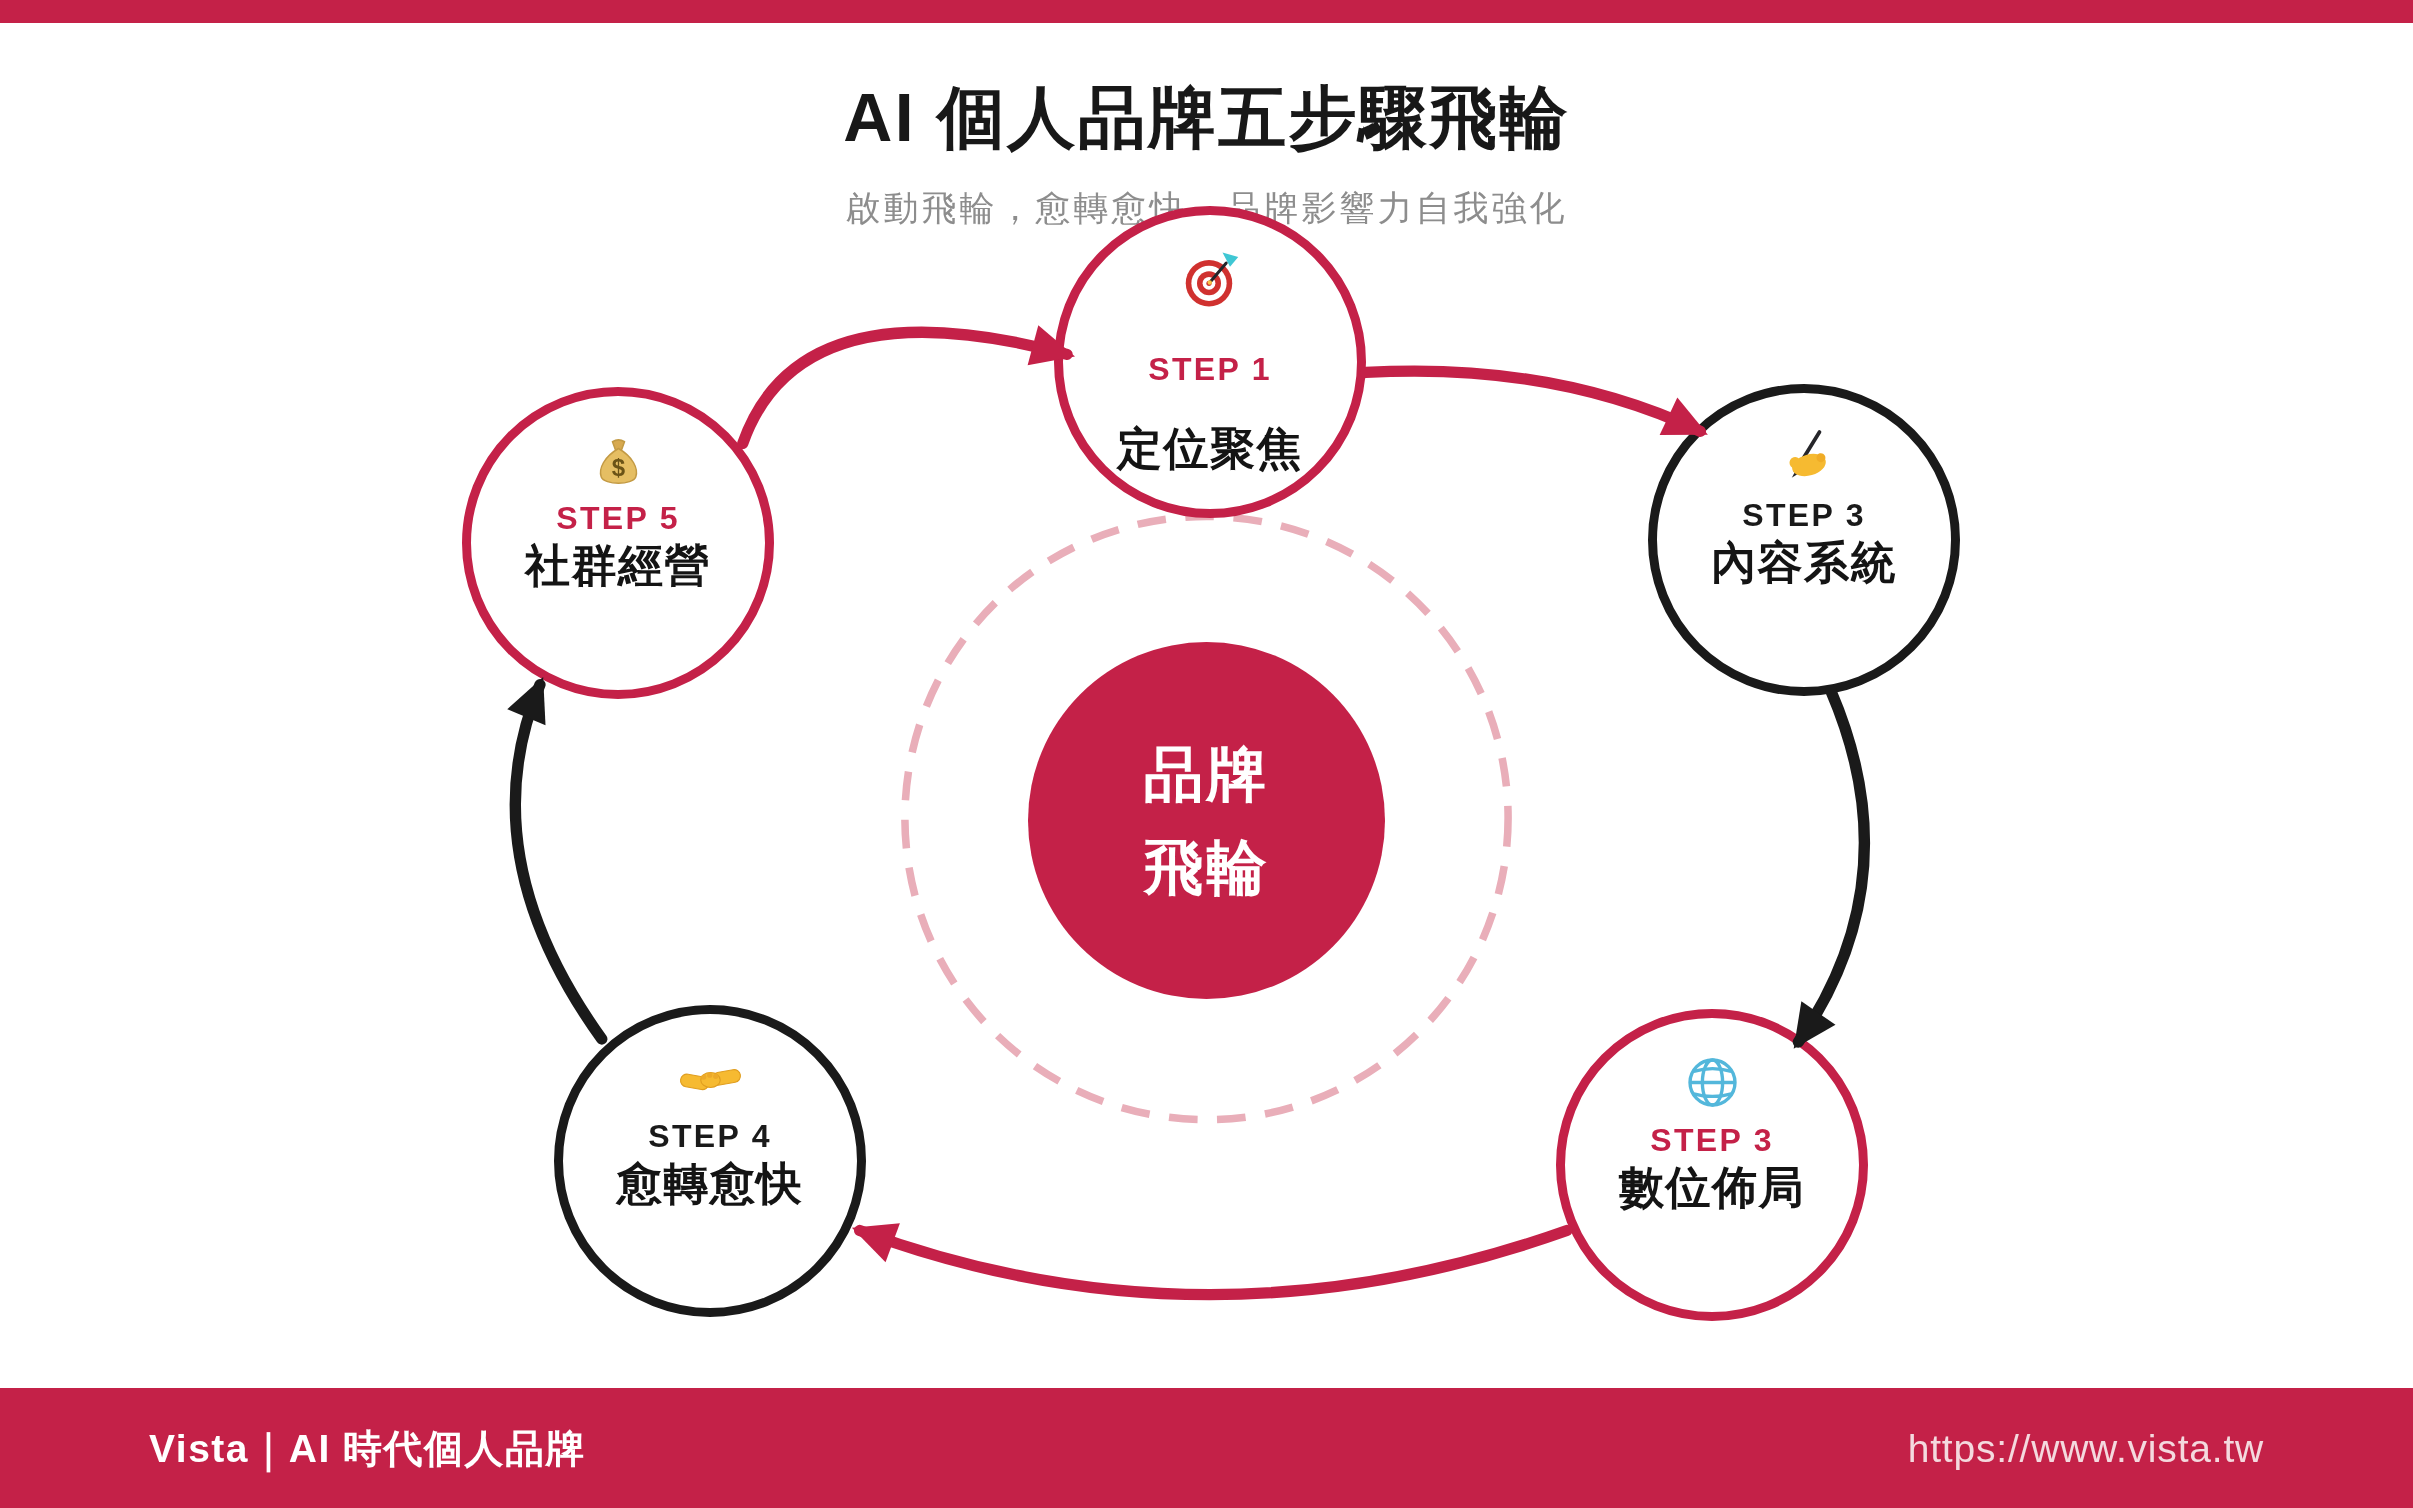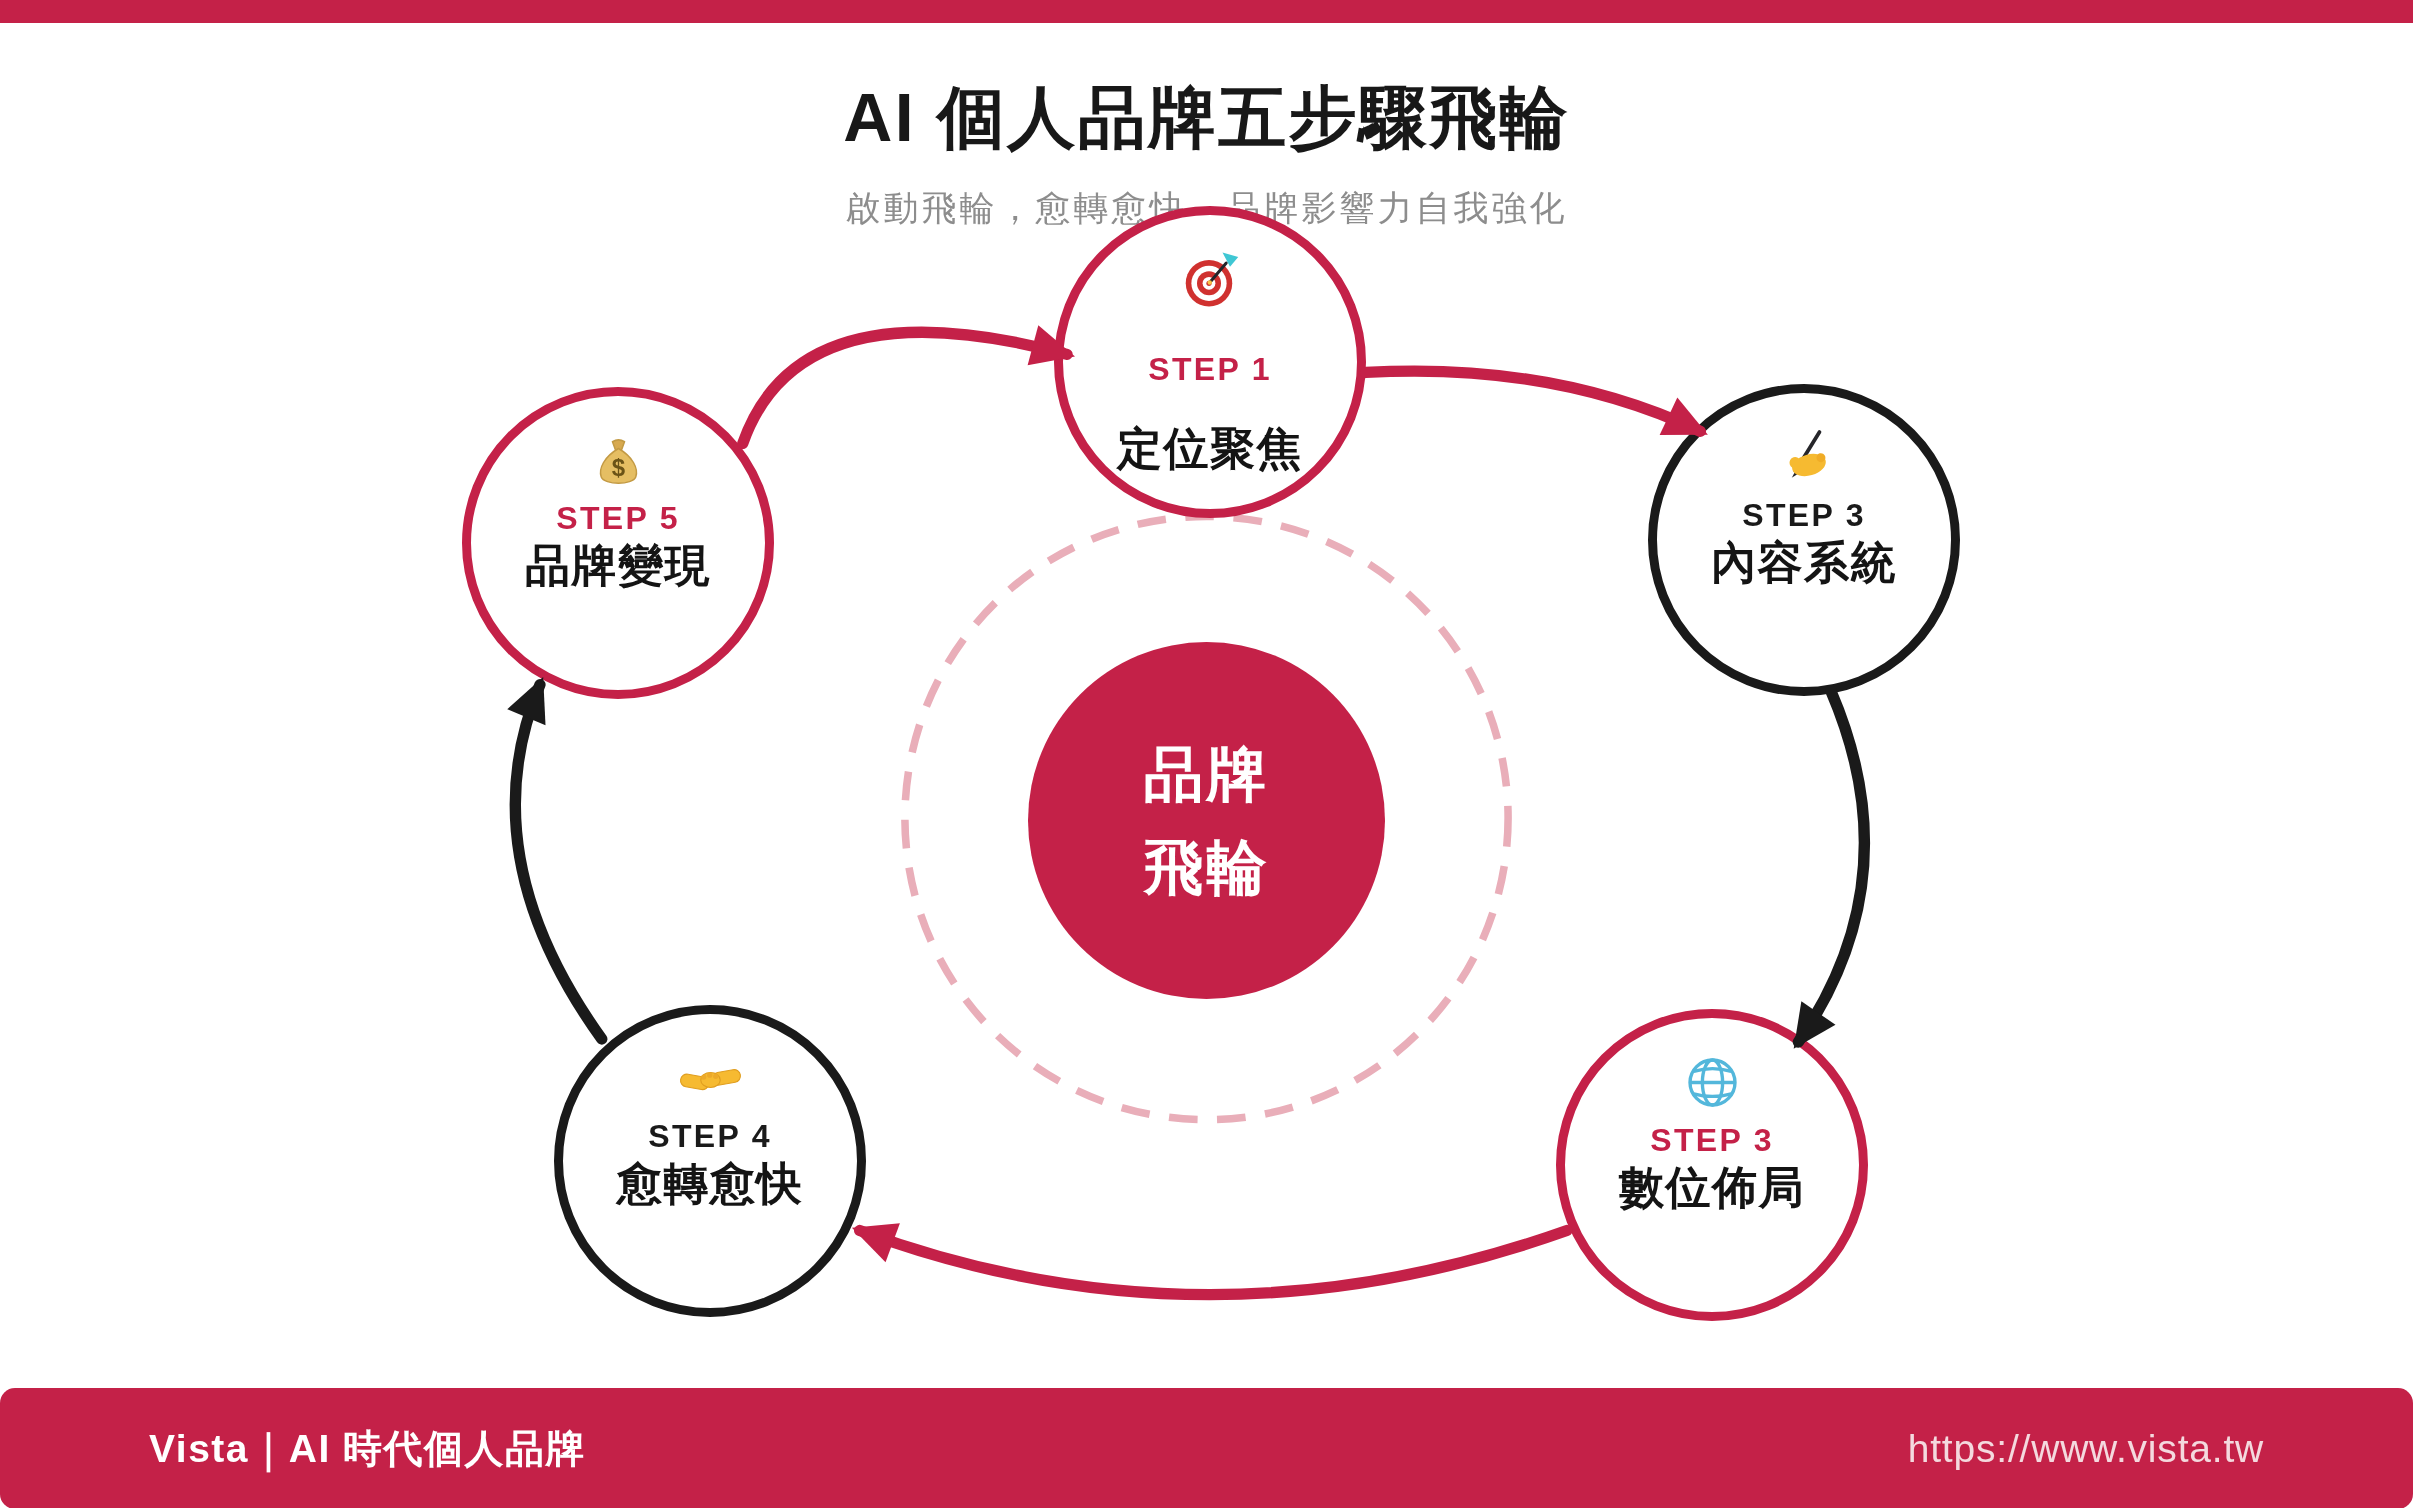--- a/index.html
+++ b/index.html
@@ -57,21 +57,21 @@
   }
   .hub-line {
     color:#FFFFFF; font-size:60px; font-weight:bold; letter-spacing:3px;
     line-height:1.55; text-align:right;
   }
 
   .footer {
     position:absolute; left:0; top:1388px; width:2413px; height:121px;
     background:#C42148; z-index:5;
     display:flex; align-items:center; justify-content:space-between;
-    box-sizing:border-box; padding:0 149px;border-radius:15px;
+    box-sizing:border-box; padding:0 149px;
   }
   .footer-brand { color:#FFFFFF; font-size:39px; font-weight:600; letter-spacing:1.5px; }
   .footer-url   { color:#F4D9DE; font-size:39px; font-weight:400; letter-spacing:0.8px; }
 </style>
 </head>
 <body>
 
 <div class="stage">
 
   <div class="topbar"></div>
@@ -143,21 +143,21 @@
     <div class="step-title">愈轉愈快</div>
   </div>
 
   <div class="step red s5">
     <svg class="step-icon" viewBox="0 0 84 84">
       <path d="M34,17 Q42,12 50,17 L46,28 Q42,30.5 38,28 Z" fill="#D7A94F" stroke="#C39A44" stroke-width="2"></path>
       <path d="M42,26 C23,37 15,53 19,64 C23,75 61,75 65,64 C69,53 61,37 42,26 Z" fill="#E5BE63" stroke="#C39A44" stroke-width="2"></path>
       <text x="42" y="63" text-anchor="middle" font-size="32" font-weight="bold" fill="#6B5316" font-family="Liberation Sans, DejaVu Sans, sans-serif">$</text>
     </svg>
     <div class="step-label">STEP 5</div>
-    <div class="step-title">品牌變現</div>
+    <div class="step-title">社群經營</div>
   </div>
 
   <div class="hub">
     <div class="hub-line">品牌</div>
     <div class="hub-line">飛輪</div>
   </div>
 
   <svg class="links" width="2413" height="1508" viewBox="0 0 3200 2000">
     <defs>
       <marker id="arrow-red" viewBox="0 0 12 12" refX="9.5" refY="6" markerWidth="4.4" markerHeight="4.4" orient="auto-start-reverse">

